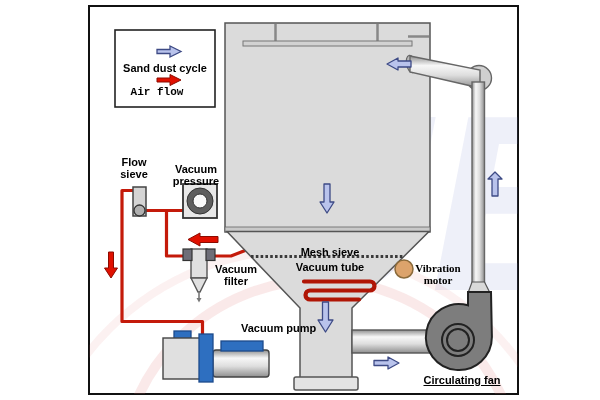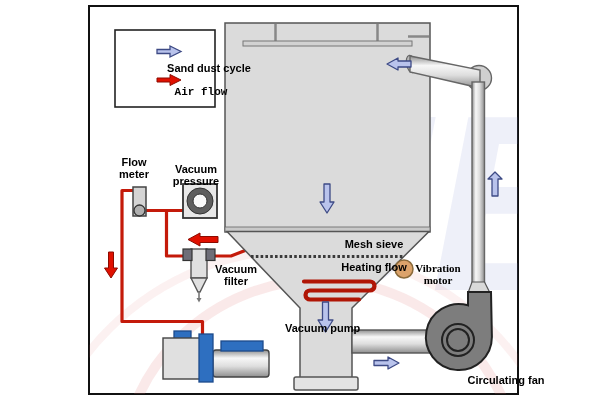--- a/index.html
+++ b/index.html
@@ -5,21 +5,21 @@
   html,body{margin:0;padding:0;background:#ffffff;}
   #stage{
     position:relative;width:600px;height:400px;background:#ffffff;
     font-family:"Liberation Sans","DejaVu Sans",sans-serif;overflow:hidden;
   }
   #stage svg{position:absolute;left:0;top:0;}
   .lbl{
     position:absolute;font-size:11px;font-weight:bold;color:#000;
     line-height:1.12;text-align:center;
   }
-  .nowrap{white-space:nowrap;padding-left:44px;}
+  .nowrap{white-space:nowrap;}
   .left{text-align:left;margin-left:28px;}
 </style>
 </head>
 <body>
 
 <div id="stage">
 
   <svg width="600" height="400" viewBox="0 0 600 400">
     <defs>
       <linearGradient id="pipeH" x1="0" y1="0" x2="1" y2="0">
@@ -131,22 +131,22 @@
         <rect x="115" y="30" width="100" height="77" fill="#ffffff" stroke="#222" stroke-width="1.6"></rect>
         <polygon points="157,49.5 170,49.5 170,46 181,51.5 170,57 170,53.5 157,53.5" fill="#b9c3ec" stroke="#3d4a85" stroke-width="1.3"></polygon>
         <polygon points="157,78 170,78 170,74.5 181,80 170,85.5 170,82 157,82" fill="#e01000" stroke="#8c0b00" stroke-width="1"></polygon>
       </g>
     </g>
   </svg>
 
   <div class="lbl nowrap" style="left:117px;top:62px;width:96px;">Sand dust cycle</div>
   <div class="lbl nowrap" style="left:117px;top:86px;width:80px;font-family:Liberation Mono, monospace;">Air flow</div>
 
-  <div class="lbl" style="left:107px;top:156px;width:54px;">Flow meter</div>
+  <div class="lbl" style="left:107px;top:156px;width:54px;">Flow sieve</div>
   <div class="lbl" style="left:160px;top:153px;width:72px;margin-top:10px;">Vacuum pressure</div>
   <div class="lbl" style="left:205px;top:263px;width:62px;">Vacuum filter</div>
   <div class="lbl nowrap left" style="left:213px;top:322px;width:90px;">Vacuum pump</div>
-  <div class="lbl nowrap" style="left:280px;top:238px;width:100px;">Mesh sieve</div>
-  <div class="lbl nowrap" style="left:280px;top:261px;width:100px;">Heating flow</div>
+  <div class="lbl nowrap" style="left:280px;top:246px;width:100px;">Mesh sieve</div>
+  <div class="lbl nowrap" style="left:280px;top:261px;width:100px;">Vacuum tube</div>
   <div class="lbl" style="left:406px;top:262px;width:64px;font-family:Liberation Serif, serif;">Vibration motor</div>
-  <div class="lbl nowrap" style="left:410px;top:374px;width:104px;">Circulating fan</div>
+  <div class="lbl nowrap" style="left:410px;top:374px;width:104px;text-decoration:underline;">Circulating fan</div>
 
 </div>
 
 </body></html>

